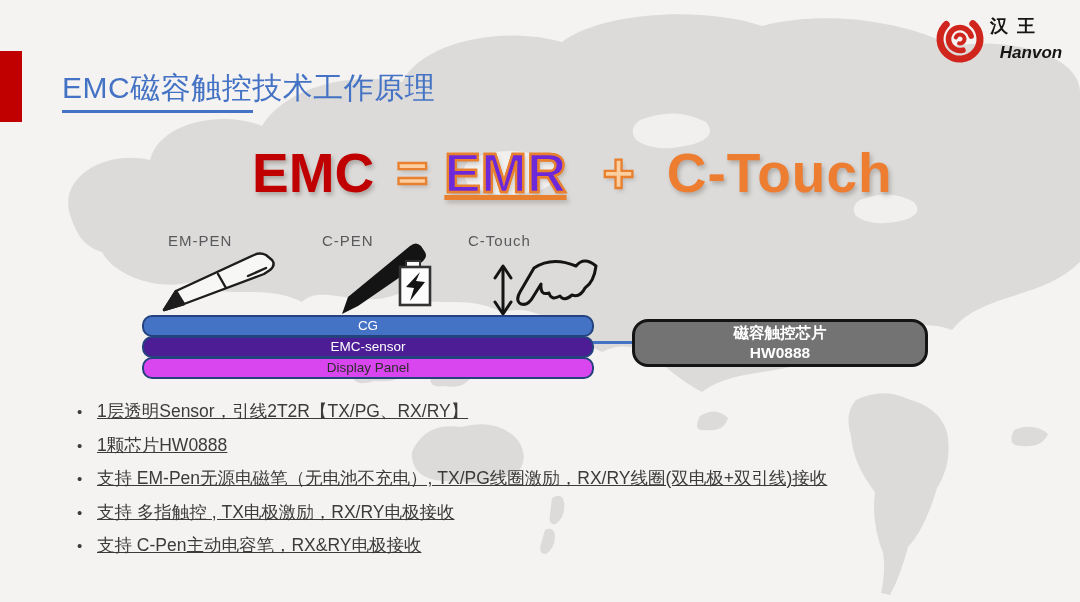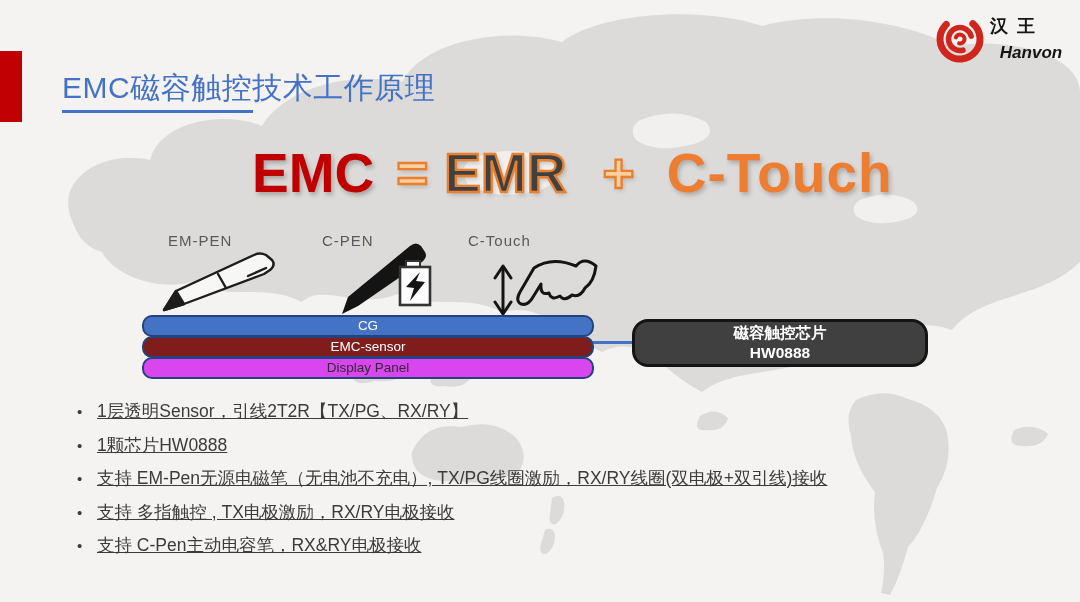--- a/index.html
+++ b/index.html
@@ -16,41 +16,41 @@
   .page-title{position:absolute;left:62px;top:68px;font-size:30px;color:#4472c4;letter-spacing:.5px;white-space:nowrap;}
   .title-underline{position:absolute;left:62px;top:110px;width:191px;height:3px;background:#4472c4;}
 
   .logo{position:absolute;left:934px;top:12px;width:136px;height:52px;}
   .logo-cn{position:absolute;left:56px;top:2px;font-size:18px;font-weight:bold;color:#151515;letter-spacing:9px;white-space:nowrap;}
   .logo-en{position:absolute;left:58px;top:31px;width:78px;text-align:center;font-size:17px;font-weight:bold;font-style:italic;color:#151515;}
 
   .formula{position:absolute;left:252px;top:141px;display:flex;align-items:center;font-weight:bold;font-size:55px;white-space:nowrap;}
   .f-emc{color:#c00000;text-shadow:2px 3px 4px rgba(110,100,95,.45);}
   .f-eq{color:#fbcfa0;-webkit-text-stroke:2.3px #e8802f;margin:0 16px 0 22px;text-shadow:2px 3px 4px rgba(110,100,95,.30);}
-  .f-emr{color:#404040;-webkit-text-stroke:2.3px #e8802f;text-shadow:2px 3px 4px rgba(110,100,95,.35);}
+  .f-emr{color:#6d28d9;-webkit-text-stroke:2.3px #e8802f;text-shadow:2px 3px 4px rgba(110,100,95,.35);text-decoration:underline;}
   .f-plus{color:#fbcfa0;-webkit-text-stroke:2.3px #e8802f;margin:0 32px 0 36px;text-shadow:2px 3px 4px rgba(110,100,95,.30);}
   .f-ct{color:#ed7d31;letter-spacing:1px;text-shadow:2px 3px 4px rgba(110,100,95,.40);}
 
   .pen-label{position:absolute;font-size:15px;color:#58595c;letter-spacing:1px;white-space:nowrap;}
   #lbl-em{left:168px;top:232px;}
   #lbl-cp{left:322px;top:232px;}
   #lbl-ct{left:468px;top:232px;}
   .pen-art{position:absolute;}
 
   .stack{position:absolute;left:142px;top:315px;width:452px;}
   .layer{height:18px;border:2px solid #24437e;border-radius:10px;text-align:center;
          font-size:13.5px;line-height:18px;margin-top:-1px;}
   .layer-cg{background:#4472c4;color:#fff;margin-top:0;}
-  .layer-sensor{background:#7f1d1d;color:#fff;}
+  .layer-sensor{background:#4c1d95;color:#fff;}
   .layer-display{background:#d946ef;color:#2d2d2d;}
 
   .connector{position:absolute;left:593px;top:341px;width:40px;height:3px;background:#4472c4;}
 
   .chip{position:absolute;left:632px;top:319px;width:290px;height:42px;
-        background:#404040;border:3px solid #141414;border-radius:16px;
+        background:#737373;border:3px solid #141414;border-radius:16px;
         color:#fff;font-weight:bold;font-size:15.5px;line-height:1.32;
         display:flex;flex-direction:column;justify-content:center;text-align:center;}
 
   .bullets{position:absolute;left:72px;top:395px;width:985px;margin:0;padding:0;list-style:none;}
   .bullets li{position:relative;padding-left:25px;font-size:17.5px;color:#3b3b3b;line-height:33.5px;white-space:nowrap;text-decoration:underline;}
   .bullets li::before{content:"\2022";position:absolute;left:5px;top:0;font-size:15px;color:#3b3b3b;}
 </style>
 </head>
 <body>
 

